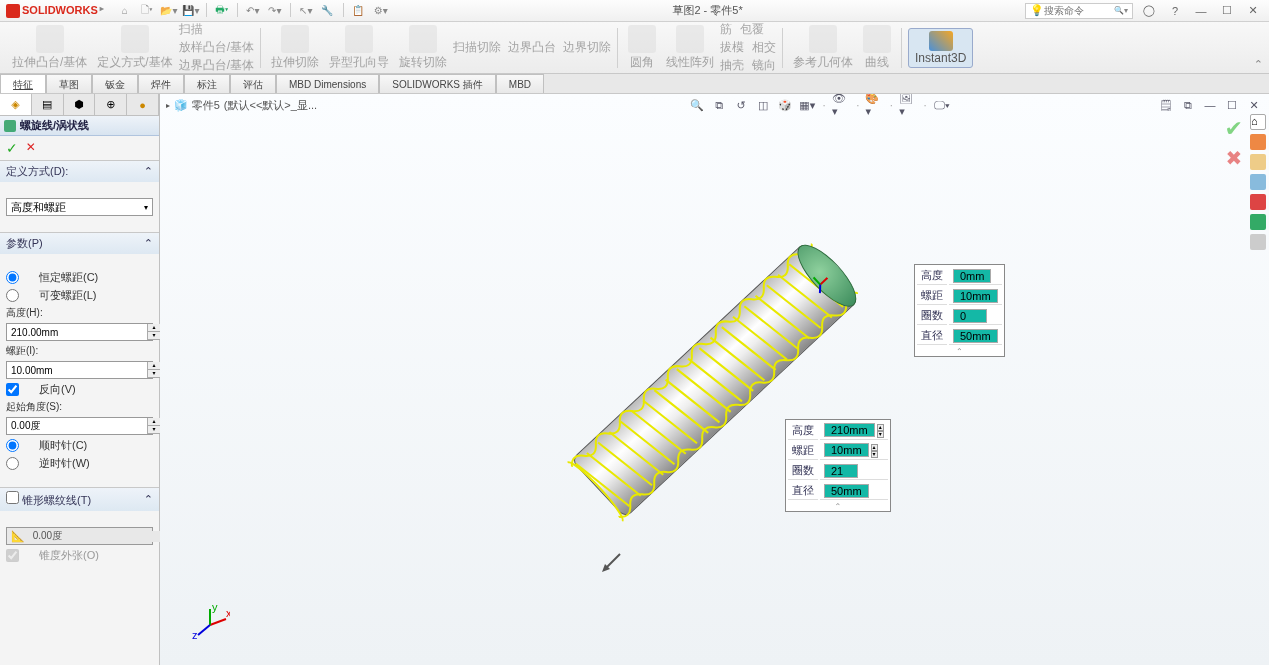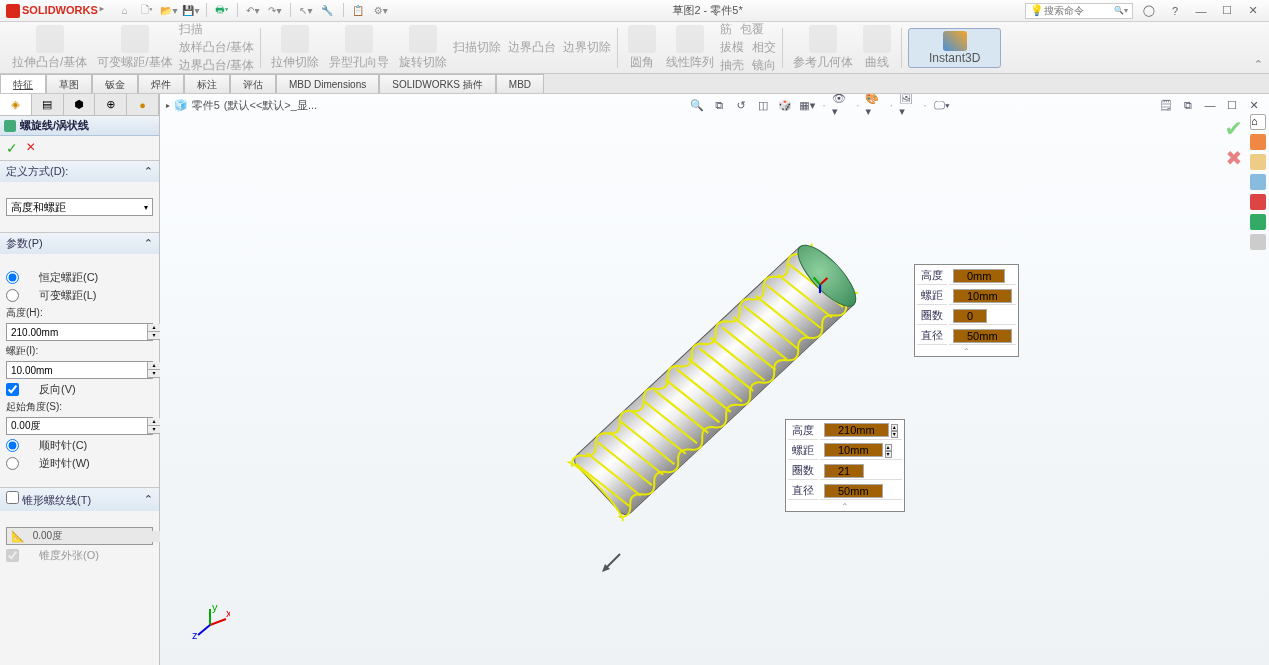--- a/index.html
+++ b/index.html
@@ -15,21 +15,21 @@
 .title-right { display:flex; align-items:center; gap:6px; }
 .search-box { display:flex; align-items:center; border:1px solid #ccc; height:16px; padding:0 4px; background:#fff; }
 .search-box input { border:none; outline:none; width:70px; font-size:10px; }
 .win-btn { width:20px; height:16px; display:flex; align-items:center; justify-content:center; color:#666; cursor:pointer; }
 
 .ribbon { height:52px; background:linear-gradient(#f8f8f8,#ececec); border-bottom:1px solid #c8c8c8; display:flex; align-items:center; padding:2px 8px; gap:2px; position:relative;}
 .rgrp { display:flex; flex-direction:column; align-items:center; gap:1px; padding:0 4px; opacity:0.5; }
 .rbtn-lg { width:28px; height:28px; background:#ddd; border-radius:3px; }
 .rlbl { font-size:12px; color:#555; white-space:nowrap; }
 .rsep { width:1px; height:40px; background:#d0d0d0; margin:0 4px; }
-.instant3d { background:#d8e6f2; border:1px solid #9ac; border-radius:3px; padding:2px 20px; display:flex; flex-direction:column; align-items:center;}
+.instant3d { background:#d8e6f2; border:1px solid #9ac; border-radius:3px; padding:2px 6px; display:flex; flex-direction:column; align-items:center;}
 .instant3d .ic { width:24px; height:20px; background:linear-gradient(45deg,#4a90d9,#f5a623); border-radius:3px;}
 .ribbon-collapse { position:absolute; right:6px; bottom:2px; color:#888; cursor:pointer;}
 
 .tabbar { height:20px; background:#e8e8e8; border-bottom:1px solid #c8c8c8; display:flex; }
 .tab { padding:0 12px; line-height:19px; border:1px solid #c0c0c0; border-bottom:none; background:linear-gradient(#f8f8f8,#e8e8e8); color:#444; cursor:pointer; font-size:10px;}
 .tab.active { background:#fff;text-decoration:underline; }
 
 .workarea { position:absolute; top:94px; left:0; right:0; bottom:0; display:flex; }
 .sidepanel { width:160px; background:#f4f4f4; border-right:1px solid #c0c0c0; display:flex; flex-direction:column; }
 .sp-tabs { height:22px; display:flex; border-bottom:1px solid #c0c0c0; background:#e8e8e8;}
@@ -65,21 +65,21 @@
 .triad { position:absolute; bottom:20px; left:30px; width:40px; height:40px;}
 .cylinder { position:absolute; top:50%; left:50%; width:320px; height:80px; transform:translate(-50%,-50%) rotate(-43deg); }
 .cyl-body { position:absolute; inset:0; background:linear-gradient(to bottom,#bbb 0%,#fff 35%,#eee 50%,#888 100%); border:1px solid #555; border-radius:8px;}
 .cyl-cap { position:absolute; right:-8px; top:0; width:30px; height:80px; border-radius:50%; background:radial-gradient(circle at 40% 40%,#8fd19e,#3a8a5a); border:1px solid #2a6a3a;}
 .helix { position:absolute; inset:-4px; }
 .helix svg { width:100%; height:100%; }
 .origin-marker { position:absolute; right:8px; top:32px; }
 .callout { position:absolute; background:#fff; border:1px solid #888; font-size:9px; }
 .callout table td { padding:1px 4px; border-bottom:1px solid #ddd; white-space:nowrap;}
 .callout .lbl { color:#335;}
-.callout .val-in { border:1px solid #aaa; padding:0 13px; display:inline-block; min-width:34px; background:#a16207;}
+.callout .val-in { border:1px solid #aaa; padding:0 6px; display:inline-block; min-width:34px; background:#14b8a6;}
 .callout .spinner { display:inline-flex; flex-direction:column; vertical-align:middle; margin-left:2px;}
 .callout .spinner span{font-size:6px;line-height:5px;border:1px solid #999;padding:0 1px;background:#eee;}
 .help-q { position:absolute; right:4px; color:#36c; font-size:10px;}
 </style>
 </head>
 <body>
 
 <div class="titlebar">
   <div class="logo">
     <span class="logo-icon"></span>
@@ -118,21 +118,21 @@
   </div>
 </div>
 
 <div class="ribbon">
   <div class="rgrp">
       <div class="rbtn-lg"></div>
       <div class="rlbl">拉伸凸台/基体</div>
     </div>
   <div class="rgrp">
       <div class="rbtn-lg"></div>
-      <div class="rlbl">可变螺距/基体</div>
+      <div class="rlbl">定义方式/基体</div>
     </div>
   <div style="display:flex;flex-direction:column;gap:1px;opacity:0.5;">
     <div class="rlbl">扫描</div>
     <div class="rlbl">放样凸台/基体</div>
     <div class="rlbl">边界凸台/基体</div>
   </div>
   <div class="rsep"></div>
   <div class="rgrp">
       <div class="rbtn-lg"></div>
       <div class="rlbl">拉伸切除</div>

